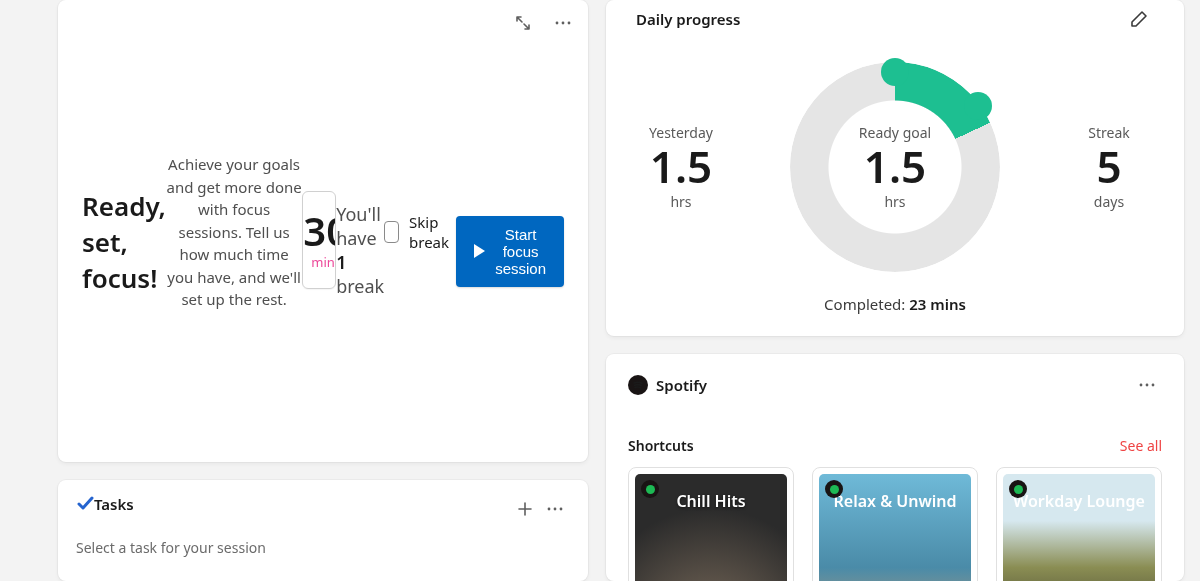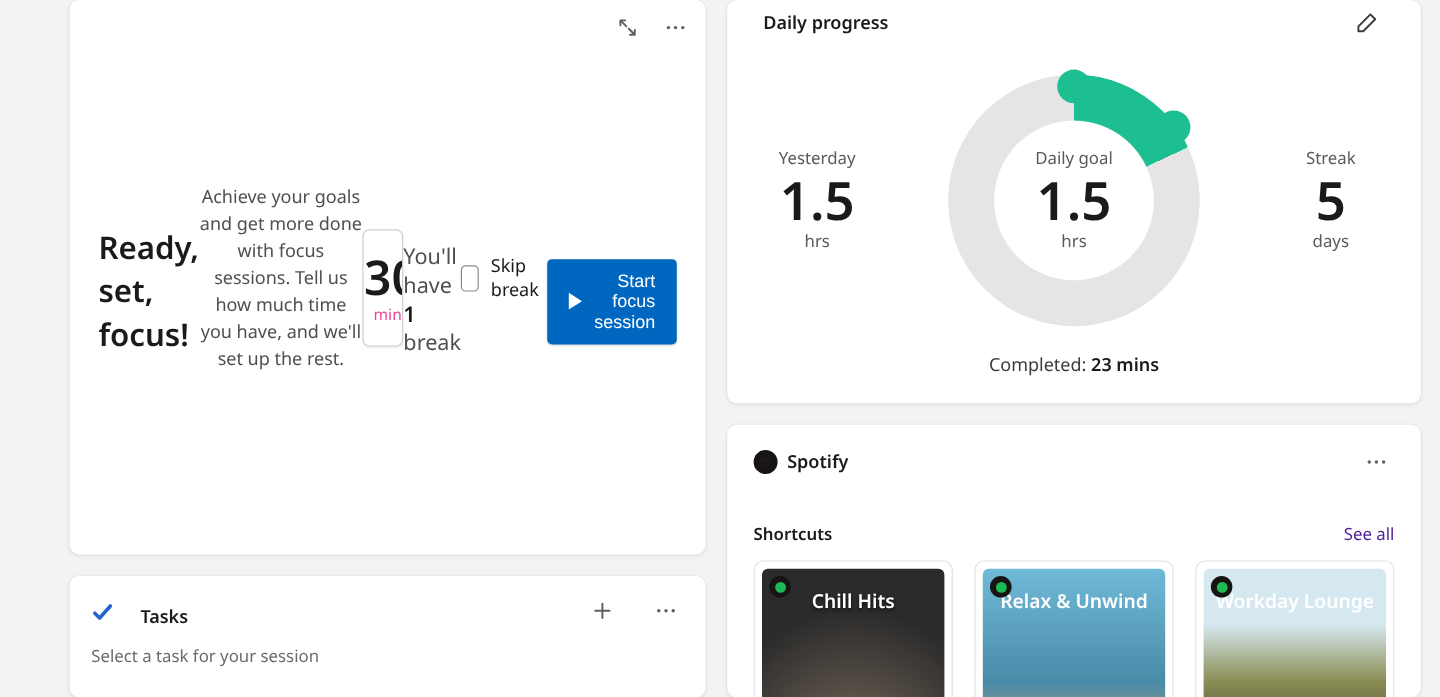--- a/index.html
+++ b/index.html
@@ -85,30 +85,29 @@
     width: 22px; height: 22px; border: 1px solid #8a8a8a;
     border-radius: 4px; background: #fff;
   }
 
   .start-btn {
     margin-top: 50px;
     background: #0067c0; color: #fff; border: none;
     border-radius: 4px; padding: 10px 18px; font-size: 15px;
     display: flex; align-items: center; gap: 10px; cursor: pointer;
     box-shadow: 0 1px 2px rgba(0,0,0,.15);
-    text-align: right;
   }
   .play-tri {
     width: 0; height: 0; border-top: 7px solid transparent;
     border-bottom: 7px solid transparent; border-left: 11px solid #fff;
   }
 
   
   .tasks-card { padding: 14px 18px 24px; }
-  .tasks-header { display: flex; align-items: flex-end; gap: 23px; }
+  .tasks-header { display: flex; align-items: flex-start; gap: 0; }
   .tasks-title { font-weight: 600; font-size: 15px; }
   .tasks-header .spacer { flex: 1; }
   .task-sub { margin-top: 14px; color: #6b6b6b; font-size: 14px; }
 
   
   .progress-card { padding: 4px 30px 22px; }
   .prog-header {
     display: flex; align-items: center; justify-content: space-between;
   }
   .prog-title { font-weight: 600; font-size: 15px; }
@@ -154,21 +153,21 @@
   .spotify-card { padding: 16px 22px 0; overflow: hidden; flex:1; }
   .sp-header { display: flex; align-items: center; gap: 8px; }
   .sp-title  { font-weight: 600; font-size: 15px; }
   .sp-header .spacer { flex: 1; }
 
   .sp-sub-row {
     display: flex; justify-content: space-between; align-items: baseline;
     margin-top: 36px;
   }
   .sp-sub { font-size: 14px; font-weight: 600; color: #1a1a1a; }
-  .see-all { color: #4c1d95; font-size: 14px; cursor: pointer; }
+  .see-all { color: #ef4444; font-size: 14px; cursor: pointer; }
 
   .tiles {
     margin-top: 12px; display: flex; gap: 18px;
   }
   .tile {
     width: 170px; height: 170px; border-radius: 8px; border: 1px solid #e0e0e0;
     padding: 6px; cursor: pointer; position: relative;
   }
   .cover {
     width: 100%; height: 100%; border-radius: 5px;
@@ -300,21 +299,21 @@
           <div class="stat-val">1.5</div>
           <div class="stat-unit">hrs</div>
         </div>
 
         <div class="ring-wrap">
           <div class="ring-bg"></div>
           <div class="ring-fg"></div>
           <div class="ring-cap cap-start"></div>
           <div class="ring-cap cap-end"></div>
           <div class="ring-center">
-            <div class="stat-label">Daily goal</div>
+            <div class="stat-label">Ready goal</div>
             <div class="stat-val">1.5</div>
             <div class="stat-unit">hrs</div>
           </div>
         </div>
 
         <div class="stat">
           <div class="stat-label">Streak</div>
           <div class="stat-val">5</div>
           <div class="stat-unit">days</div>
         </div>

